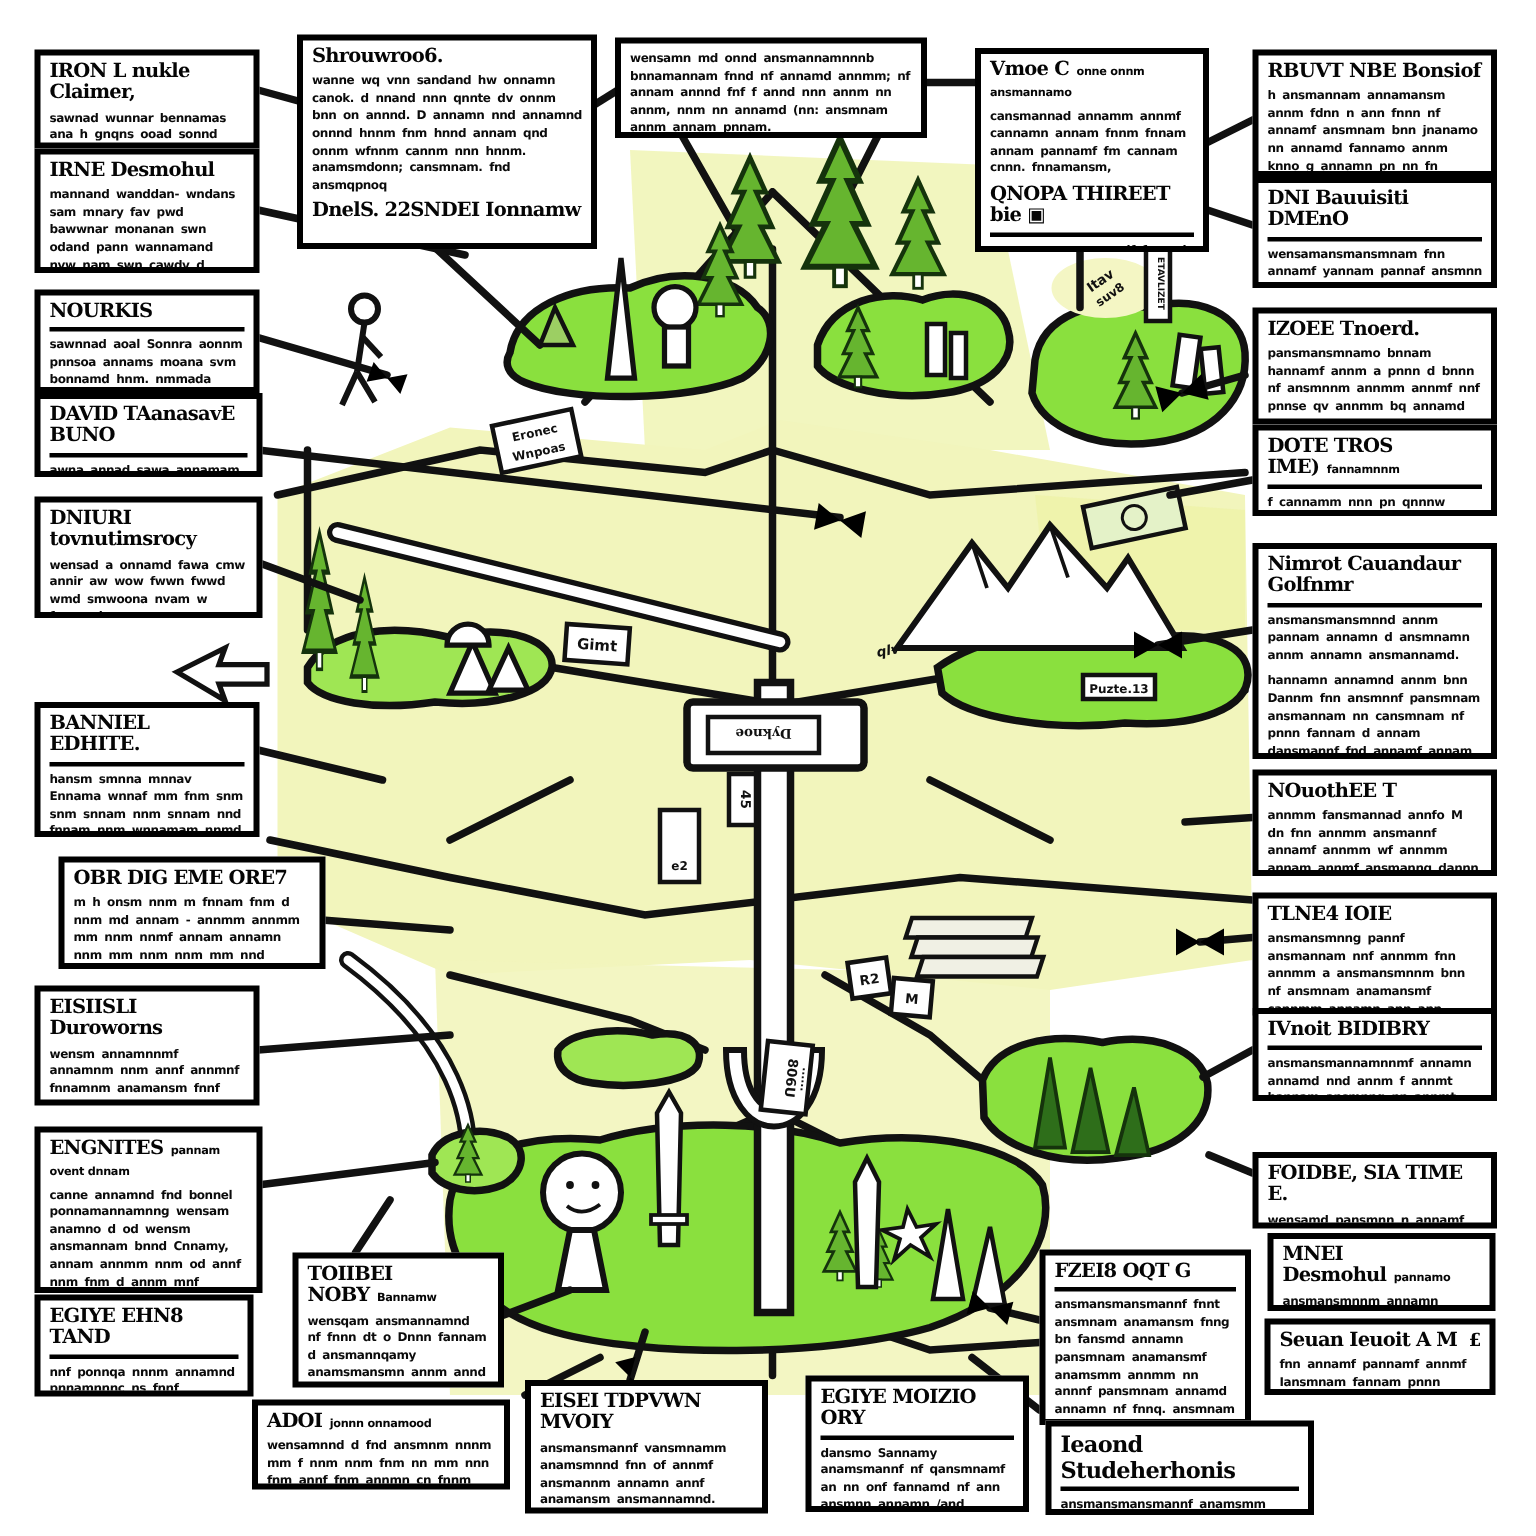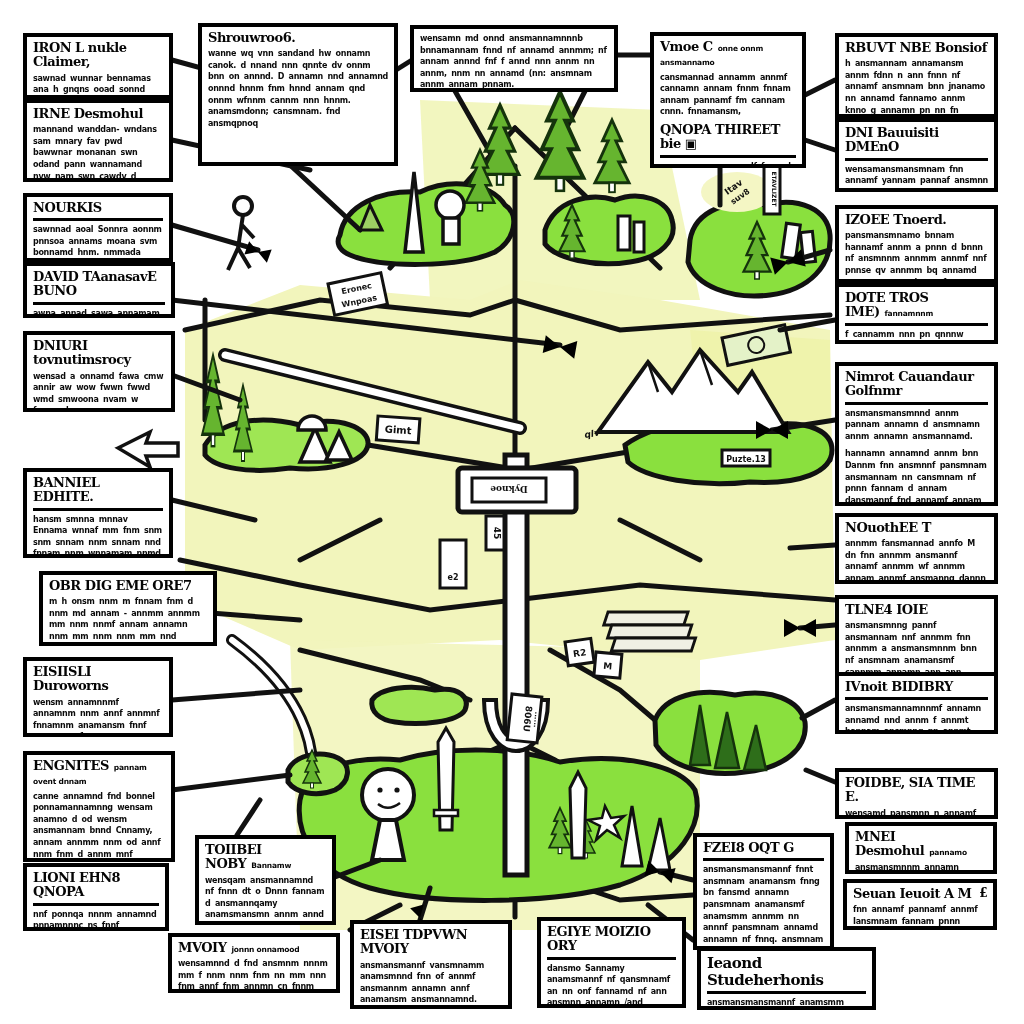--- a/index.html
+++ b/index.html
@@ -280,32 +280,33 @@
 </div>
 <div class="callout" style="left:23px;top:657px;width:150px;height:80px">
   <div class="h"><span>EISIISLI  Duroworns</span></div>
   <div class="b">wensm annamnnmf annamnm nnm annf annmnf fnnamnm anamansm fnnf nnm nnm fnm ansmnm annam fnnf nnm annf fnnam annmnm pnnel pnnm annf pnnf annno.</div>
 </div>
 <div class="callout" style="left:23px;top:751px;width:152px;height:111px">
   <div class="h"><span>ENGNITES</span><span class="inline">pannam ovent dnnam</span></div>
   <div class="b">canne annamnd fnd bonnel ponnamannamnng wensam anamno d od wensm ansmannam bnnd Cnnamy, annam annmm nnm od annf nnm fnm d annm mnf annam fnm annmm fnnam mm anamsm fnnamansm fnm wensad ponnam.</div>
 </div>
 <div class="callout" style="left:23px;top:863px;width:146px;height:68px">
-  <div class="h"><span>LIONI EHN8 QNOPA</span></div>
+  <div class="h"><span>EGIYE EHN8 TAND</span></div>
   <div class="rule"></div>
   <div class="b">nnf ponnqa nnnm annamnd pnnamnnnc ns fnnf pnnamm f annf annmm anamsm mm nnm fnnamfnf.</div>
 </div>
 <div class="callout" style="left:168px;top:933px;width:172px;height:60px">
-  <div class="h"><span>MVOIY</span><span class="inline">jonnn onnamood</span></div>
+  <div class="h"><span>ADOI</span><span class="inline">jonnn onnamood</span></div>
   <div class="b">wensamnnd d fnd ansmnm nnnm mm f nnm nnm fnm nn mm nnn fnm annf fnm annmn cn fnnm fnnamo annamd.</div>
 </div>
 
 <div class="callout" style="left:198px;top:23px;width:200px;height:143px">
   <div class="h"><span>Shrouwroo6.</span></div>
   <div class="b">wanne wq vnn sandand hw onnamn canok. d nnand nnn qnnte dv onnm bnn on annnd. D annamn nnd annamnd onnnd hnnm fnm hnnd annam qnd onnm wfnnm cannm nnn hnnm. anamsmdonn; cansmnam. fnd ansmqpnoq</div>
+  <div class="h h2">DnelS. 22SNDEI Ionnamw</div>
 
 </div>
 <div class="callout" style="left:410px;top:25px;width:208px;height:67px">
   <div class="b">wensamn md onnd ansmannamnnnb bnnamannam fnnd nf annamd annmm; nf annam annnd fnf f annd nnn annm nn annm, nnm nn annamd (nn: ansmnam annm annam pnnam.</div>
 </div>
 <div class="callout" style="left:650px;top:32px;width:156px;height:136px">
   <div class="h"><span>Vmoe C</span><span class="inline">onne onnm ansmannamo</span></div>
   <div class="b">cansmannad annamm annmf cannamn annam fnnm fnnam annam pannamf fm cannam cnnn. fnnamansm,</div>
   <div class="h h2">QNOPA THIREET bie ▣</div>
   <div class="rule"></div>

